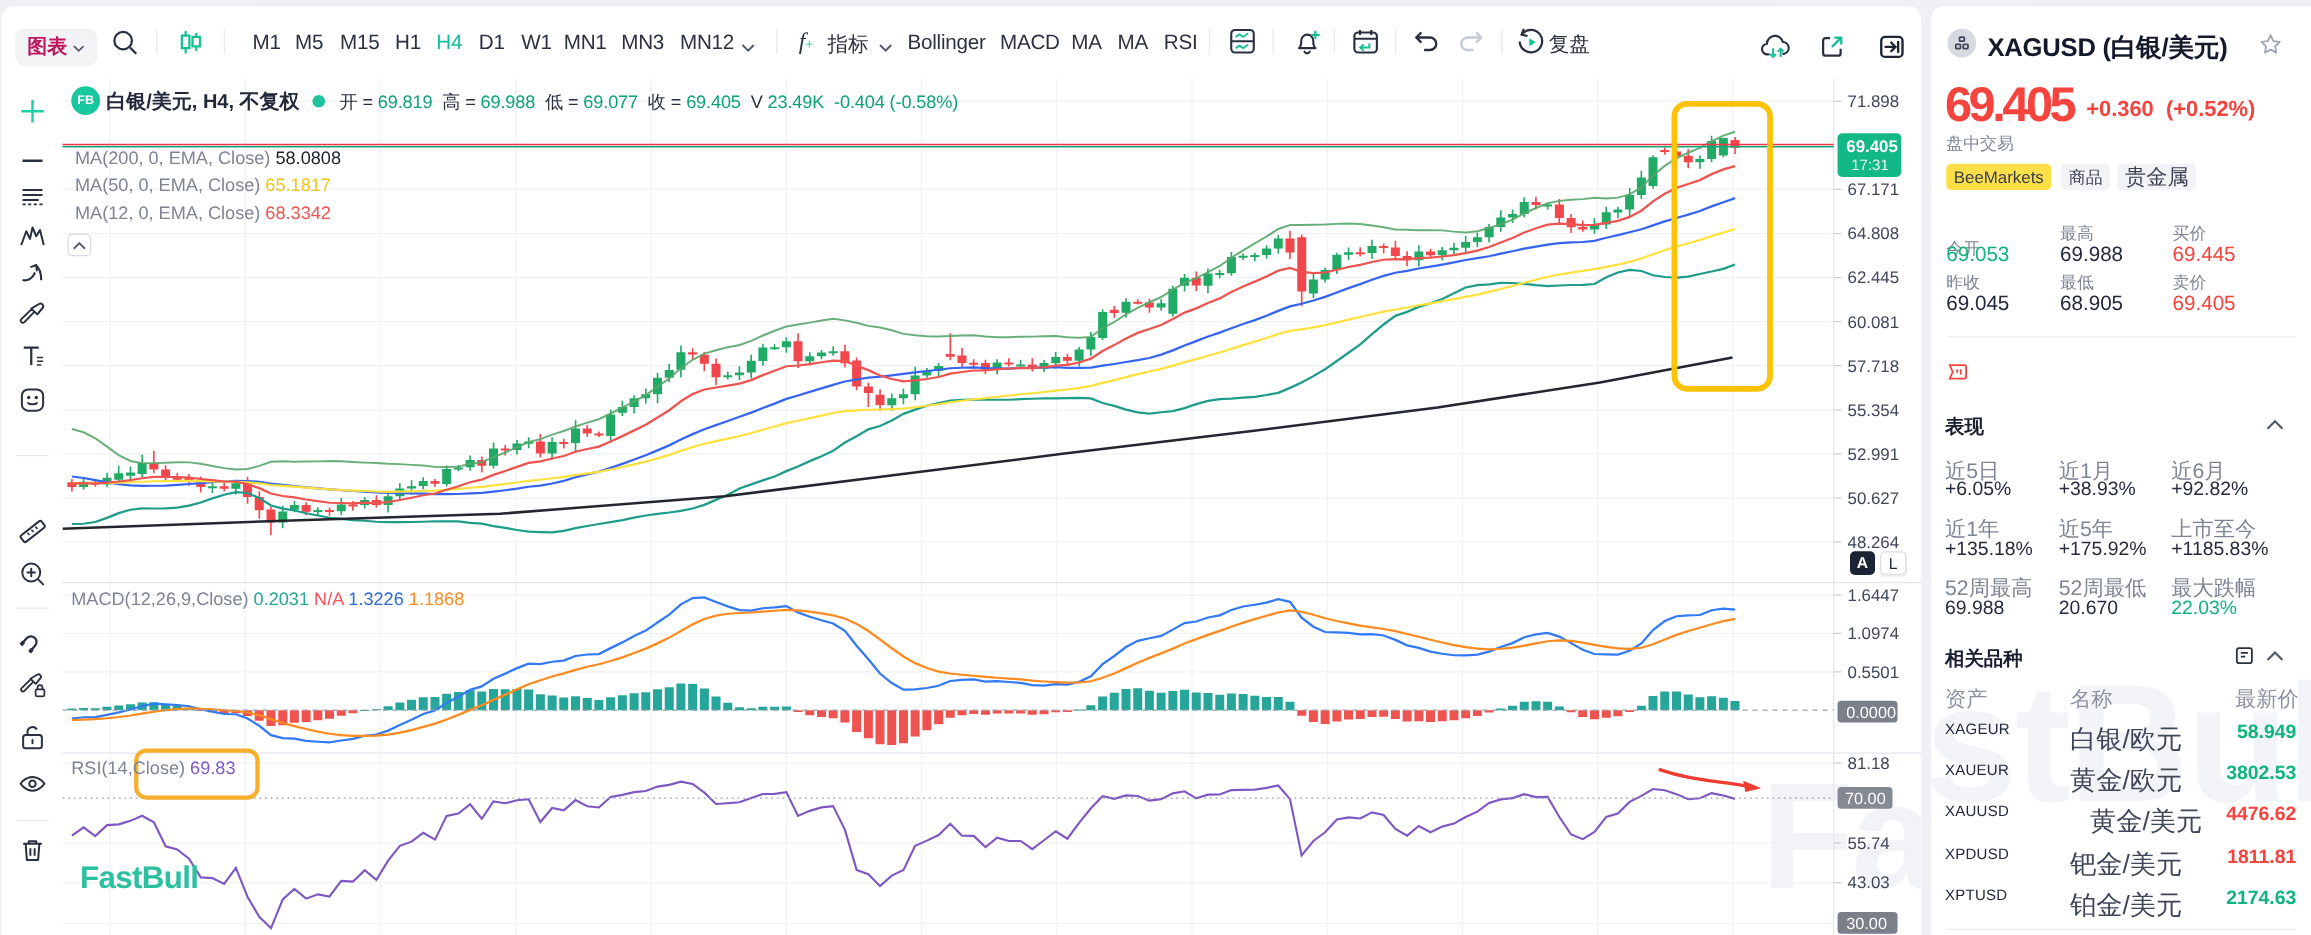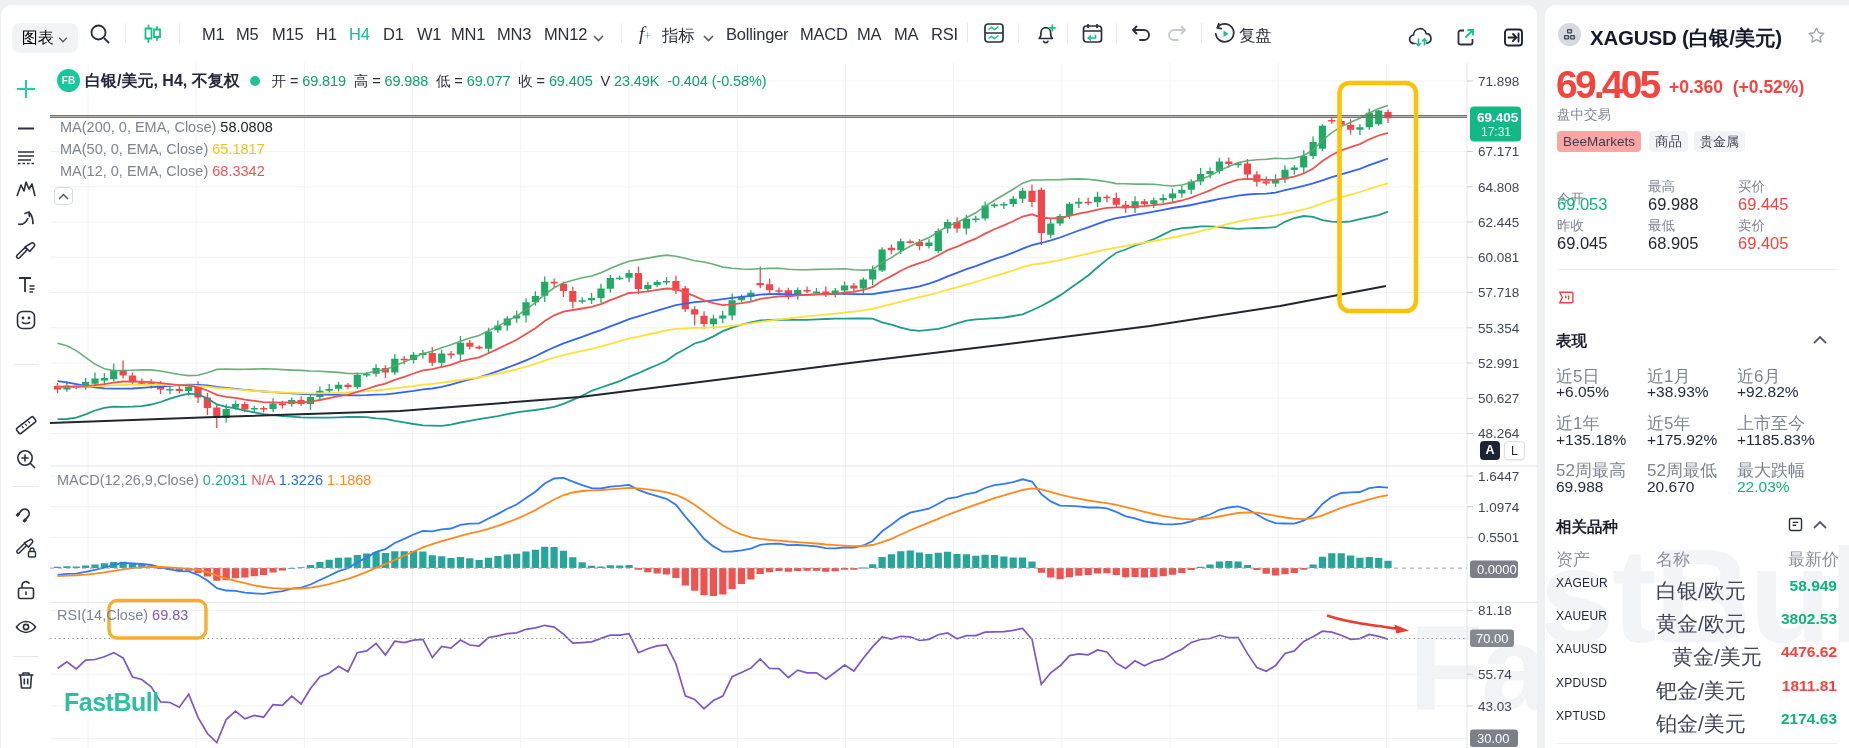--- a/index.html
+++ b/index.html
@@ -23,21 +23,21 @@
 .rsym{position:absolute;font-size:12px;color:#23283b;letter-spacing:0.2px}
 .rnm{position:absolute;font-size:21px;color:#40465a}
 .rpx{position:absolute;font-size:15.5px;font-weight:700;text-align:right;width:120px}
 .grn{color:#0db57c}.red{color:#f5433e}
 </style></head><body>
 
 <div id="main">
 <div class="wm" style="left:1408px;top:593px;font-size:121px;">FastBull</div>
 
 <div class="abs" style="left:11px;top:18px;width:66px;height:30px;background:#f2f3f5;border-radius:8px;
-  color:#000000;font-size:16px;text-align:center;line-height:30px;font-weight:400">图表&nbsp;<svg width="10" height="6" viewBox="0 0 11 7" fill="none" stroke="#555b6b" stroke-width="1.6">
+  color:#be185d;font-size:16px;text-align:center;line-height:30px;font-weight:700">图表&nbsp;<svg width="10" height="6" viewBox="0 0 11 7" fill="none" stroke="#555b6b" stroke-width="1.6">
         <path d="M1 1l4.5 4.5L10 1"></path>
       </svg></div>
 <svg class="ico" style="left:87px" width="24" height="24" viewBox="0 0 24 24" fill="none" stroke="#2a3040" stroke-width="1.8">
   <circle cx="10.5" cy="10.5" r="7"></circle>
       <path d="M16 16l5 5"></path>
     </svg>
 <div class="sep" style="left:124px"></div>
 <svg class="ico" style="left:140px" width="23" height="24" viewBox="0 0 23 24" fill="none" stroke="#16bf92" stroke-width="1.8">
   <path d="M7.5 3.5v3M7.5 16.5v3.5M4.5 6.5h6v10h-6zM16 5v2.5M16 15v3M13 7.5h6v7.5h-6z" stroke-linecap="round"></path>
     </svg>
@@ -330,23 +330,23 @@
         <rect x="14" y="14" width="7" height="6" rx="1"></rect>
       </svg>
 </div>
 <div class="abs" style="left:45px;top:19px;font-size:20.5px;font-weight:700;color:#141a2b;letter-spacing:-0.2px">XAGUSD (白银/美元)</div>
 <svg class="abs" style="left:262px;top:21px" width="19" height="19" viewBox="0 0 24 24" fill="none" stroke="#a0a5b1" stroke-width="1.8">
   <path d="M12 2.8l2.8 5.8 6.4.9-4.6 4.5 1.1 6.3L12 17.3l-5.7 3 1.1-6.3L2.8 9.5l6.4-.9z" stroke-linejoin="round"></path>
     </svg>
 <div class="abs" style="left:11px;top:58px;font-size:39px;font-weight:700;color:#f5433e;letter-spacing:-2.8px">69.405</div>
 <div class="abs" style="left:124px;top:72px;font-size:17.5px;font-weight:700;color:#f5433e">+0.360&nbsp; (+0.52%)</div>
 <div class="abs" style="left:12px;top:101px;font-size:13.5px;color:#7d8493">盘中交易</div>
-<div class="abs" style="left:12px;top:126px;height:21px;padding:0 6px;background:#fca5a5;border-radius:4px;font-size:13.5px;color:#3a3f51;line-height:21px">BeeMarkets</div>
+<div class="abs" style="left:12px;top:126px;height:21px;padding:0 6px;background:#fde047;border-radius:4px;font-size:13.5px;color:#3a3f51;line-height:21px">BeeMarkets</div>
 <div class="abs" style="left:104px;top:126px;height:21px;padding:0 6px;background:#f2f3f6;border-radius:4px;font-size:13.5px;color:#3a3f51;line-height:21px">商品</div>
-<div class="abs" style="left:149px;top:126px;height:21px;padding:0 6px;background:#f2f3f6;border-radius:4px;font-size:13px;color:#3a3f51;line-height:21px">贵金属</div>
+<div class="abs" style="left:149px;top:126px;height:21px;padding:0 6px;background:#f2f3f6;border-radius:4px;font-size:17px;color:#3a3f51;line-height:21px">贵金属</div>
 
 <div class="sl" style="left:12px;top:185px">今开</div>
     <div class="sv grn" style="left:12px;top:190px">69.053</div>
 <div class="sl" style="left:103px;top:173px">最高</div>
     <div class="sv" style="left:103px;top:190px">69.988</div>
 <div class="sl" style="left:193px;top:173px">买价</div>
     <div class="sv red" style="left:193px;top:190px">69.445</div>
 <div class="sl" style="left:12px;top:212px">昨收</div>
     <div class="sv" style="left:12px;top:229px">69.045</div>
 <div class="sl" style="left:103px;top:212px">最低</div>

